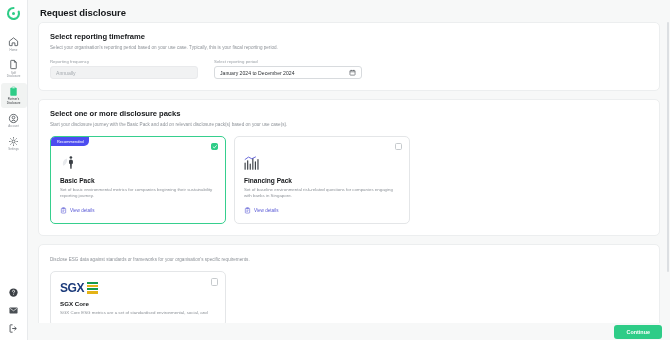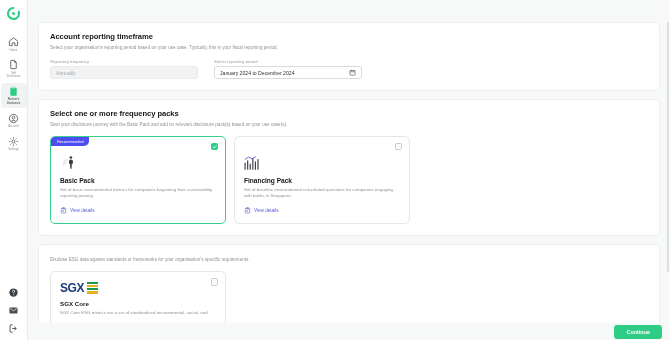--- a/index.html
+++ b/index.html
@@ -342,25 +342,26 @@
         <path d="M4.6 7.4 12 12.6l7.4-5.2" fill="none" stroke="#fff" stroke-width="1.5"></path>
       </svg>
       <svg class="nav-mini" viewBox="0 0 24 24" fill="none" stroke="#4a4f54" stroke-width="2">
         <path d="M10 4H5.5a1 1 0 0 0-1 1v14a1 1 0 0 0 1 1H10"></path>
         <path d="M14 8.2 18 12l-4 3.8M18 12H9.2"></path>
       </svg>
     </div>
   </aside>
 
   <main class="main">
+    <h1 class="page-title">Request disclosure</h1>
 
     <div class="scroll-area">
 
       <section class="card">
-        <div class="sect-title">Account reporting timeframe</div>
+        <div class="sect-title">Select reporting timeframe</div>
         <div class="sect-sub">Select your organisation's reporting period based on your use case. Typically, this is your fiscal reporting period.</div>
 
         <div class="form-row">
           <div class="field freq">
             <span class="field-label">Reporting frequency</span>
             <div class="input disabled">
               <span>Annually</span>
             </div>
           </div>
 
@@ -371,21 +372,21 @@
               <svg width="7" height="7" viewBox="0 0 24 24" fill="none" stroke="#44494e" stroke-width="2">
                 <rect x="3.2" y="5" width="17.6" height="16" rx="2"></rect>
                 <path d="M3.2 9.6h17.6M8 3v3.6M16 3v3.6"></path>
               </svg>
             </div>
           </div>
         </div>
       </section>
 
       <section class="card">
-        <div class="sect-title">Select one or more frequency packs</div>
+        <div class="sect-title">Select one or more disclosure packs</div>
         <div class="sect-sub">Start your disclosure journey with the Basic Pack and add on relevant disclosure pack(s) based on your use case(s).</div>
 
         <div class="pack-grid">
 
           <article class="pack selected">
             <span class="badge">Recommended</span>
             <span class="pack-check on">
               <svg width="5.5" height="5.5" viewBox="0 0 24 24" fill="none" stroke="#ffffff" stroke-width="3.4" stroke-linecap="round" stroke-linejoin="round">
                 <path d="M5 12.6 10 17.4 19.2 7"></path>
               </svg>

